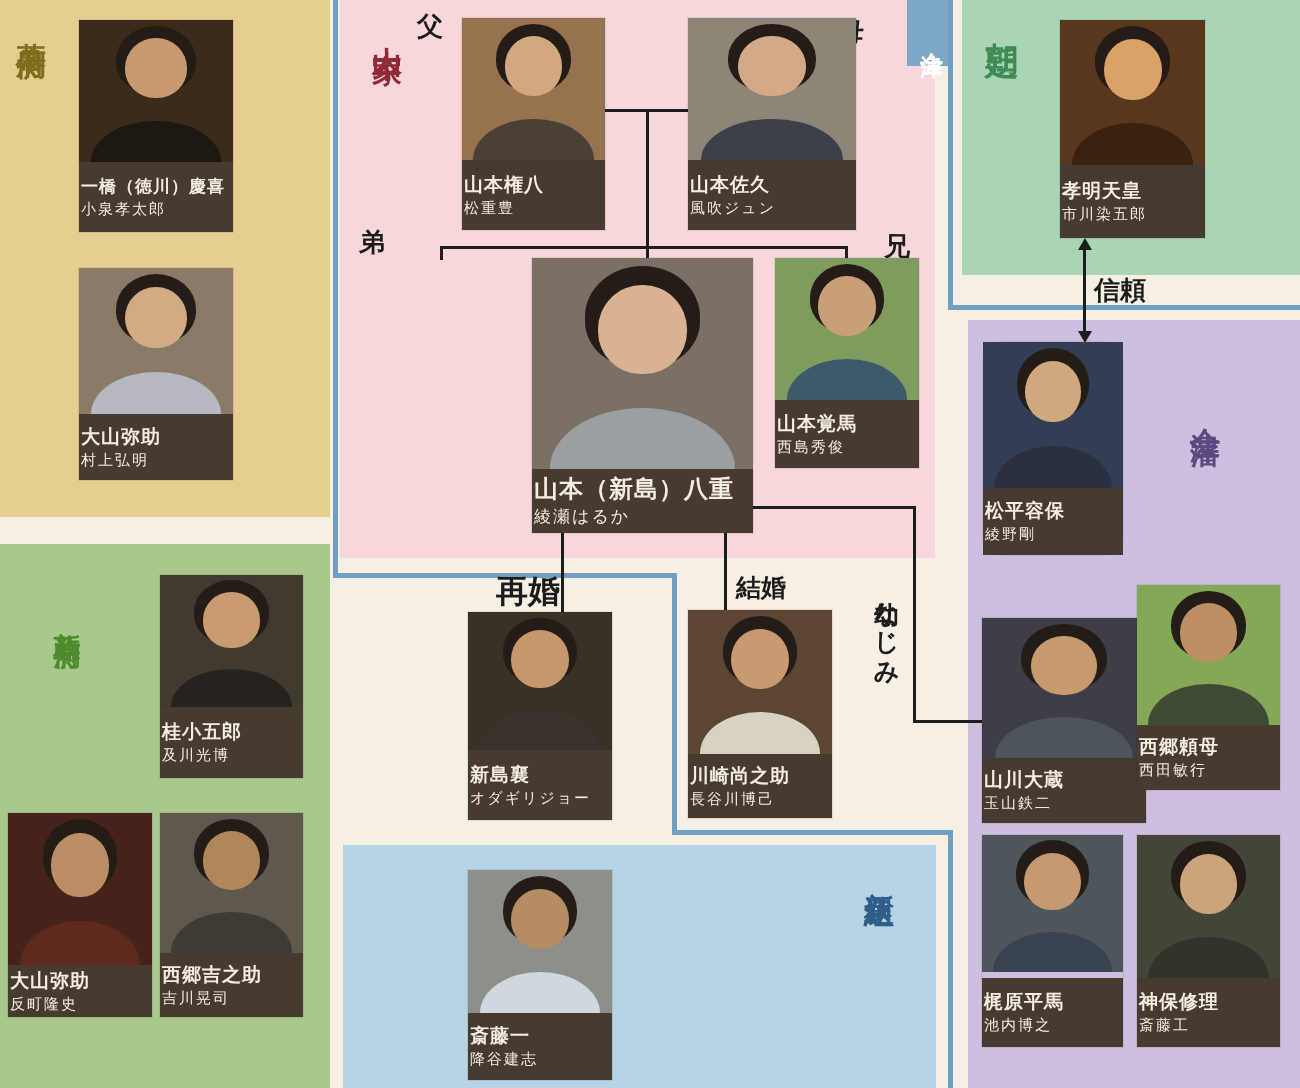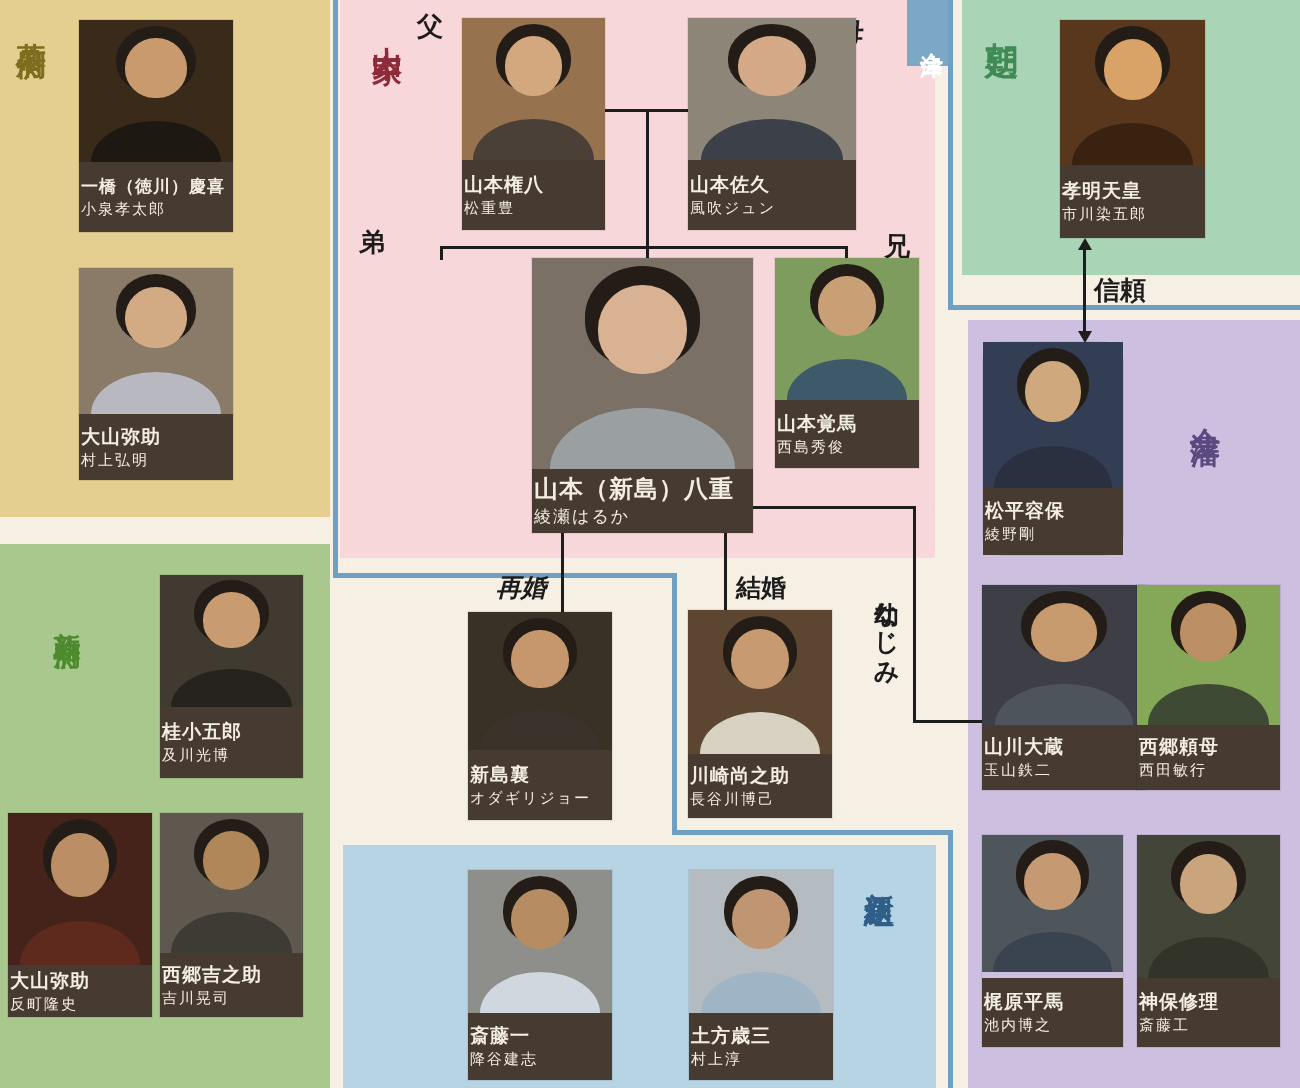--- a/index.html
+++ b/index.html
@@ -53,21 +53,21 @@
   .arrow{position:absolute;width:0;height:0;z-index:3;}
   .arrow-up{left:1078px;top:238px;border-left:7px solid transparent;border-right:7px solid transparent;border-bottom:12px solid #1d1d1d;}
   .arrow-down{left:1078px;top:331px;border-left:7px solid transparent;border-right:7px solid transparent;border-top:12px solid #1d1d1d;}
 
   
   .rel-label{position:absolute;color:#1c1c1c;font-weight:bold;font-size:26px;line-height:1;z-index:4;}
   .rl-father{left:417px;top:13px;}
   .rl-mother{left:838px;top:19px;}
   .rl-otouto{left:359px;top:229px;}
   .rl-ani{left:884px;top:233px;}
-  .rl-saikon{left:496px;top:575px;font-size:25px;font-style:italic;}
+  .rl-saikon{left:496px;top:575px;font-size:32px;}
   .rl-kekkon{left:736px;top:575px;font-size:25px;}
   .rl-osana{left:874px;top:581px;font-size:25px;writing-mode:vertical-rl;text-orientation:upright;letter-spacing:2px;}
   .rl-shinrai{left:1094px;top:277px;}
 
   
   .card{position:absolute;display:flex;flex-direction:column;z-index:5;box-shadow:0 0 0 1px rgba(0,0,0,0.08);}
   .photo{position:relative;flex:1 1 auto;overflow:hidden;background:var(--pbg,#666);}
   .photo::before{content:"";position:absolute;left:24%;top:4%;width:52%;height:48%;background:#241d17;border-radius:50% 50% 46% 46%;}
   .photo::after{content:"";position:absolute;left:30%;top:13%;width:40%;height:42%;background:var(--pskin,#c99);border-radius:50% 50% 48% 48%;}
   .photo .cloth{position:absolute;bottom:-3%;left:8%;width:84%;height:32%;background:var(--pcloth,#333);border-radius:50% 50% 0 0 / 90% 90% 0 0;z-index:1;}
@@ -77,21 +77,21 @@
 
   .c-yoshinobu{left:79px;top:20px;width:154px;height:212px;}  .c-yoshinobu .plate{height:70px;} .c-yoshinobu .char-name{font-size:17px;}
   .c-shungaku{left:79px;top:268px;width:154px;height:212px;}  .c-shungaku .plate{height:66px;}
   .c-gonpachi{left:462px;top:18px;width:143px;height:212px;}  .c-gonpachi .plate{height:70px;}
   .c-saku{left:688px;top:18px;width:168px;height:212px;}      .c-saku .plate{height:70px;}
   .c-saburo{left:368px;top:258px;width:144px;height:210px;}   .c-saburo .plate{height:68px;}
   .c-yae{left:532px;top:258px;width:221px;height:275px;}      .c-yae .plate{height:64px;} .c-yae .char-name{font-size:24px;} .c-yae .actor-name{font-size:17px;}
   .c-kakuma{left:775px;top:258px;width:144px;height:210px;}   .c-kakuma .plate{height:68px;}
   .c-komei{left:1060px;top:20px;width:145px;height:218px;}    .c-komei .plate{height:73px;}
   .c-katamori{left:983px;top:342px;width:140px;height:213px;border-radius:21px;} .c-katamori .plate{height:67px;}
-  .c-yamakawa{left:982px;top:585px;width:164px;height:205px;} .c-yamakawa .plate{height:65px;}
+  .c-yamakawa{left:982px;top:618px;width:164px;height:205px;} .c-yamakawa .plate{height:65px;}
   .c-tanomo{left:1137px;top:585px;width:143px;height:205px;}  .c-tanomo .plate{height:65px;}
   .c-kajiwara{left:982px;top:835px;width:141px;height:212px;gap:6px;} .c-kajiwara .plate{height:69px;}
   .c-jinbo{left:1137px;top:835px;width:143px;height:212px;}   .c-jinbo .plate{height:69px;}
   .c-katsura{left:160px;top:575px;width:143px;height:203px;}  .c-katsura .plate{height:71px;}
   .c-oyama{left:8px;top:813px;width:144px;height:204px;}      .c-oyama .plate{height:52px;}
   .c-saigo{left:160px;top:813px;width:143px;height:204px;}    .c-saigo .plate{height:64px;}
   .c-niijima{left:468px;top:612px;width:144px;height:208px;}  .c-niijima .plate{height:70px;}
   .c-kawasaki{left:688px;top:610px;width:144px;height:208px;} .c-kawasaki .plate{height:64px;}
   .c-saito{left:468px;top:870px;width:144px;height:210px;}    .c-saito .plate{height:67px;}
   .c-hijikata{left:689px;top:870px;width:144px;height:210px;} .c-hijikata .plate{height:67px;}
@@ -307,23 +307,14 @@
   </div>
   <div class="card c-saito">
     <div class="photo" style="--pbg: #8e8e8a; --pskin: #b68c62; --pcloth: #cfd8de;">
         <i class="cloth"></i>
       </div>
     <div class="plate" style="background: rgb(71, 59, 49); color: rgb(243, 237, 227);">
       <div class="char-name">斎藤一</div>
       <div class="actor-name">降谷建志</div>
     </div>
   </div>
-  <div class="card c-hijikata">
-    <div class="photo" style="--pbg: #b4bcc2; --pskin: #c09572; --pcloth: #9fb4c4;">
-        <i class="cloth"></i>
-      </div>
-    <div class="plate" style="background: rgb(71, 59, 49); color: rgb(243, 237, 227);">
-      <div class="char-name">土方歳三</div>
-      <div class="actor-name">村上淳</div>
-    </div>
-  </div>
 
 </div>
 
 </body></html>

